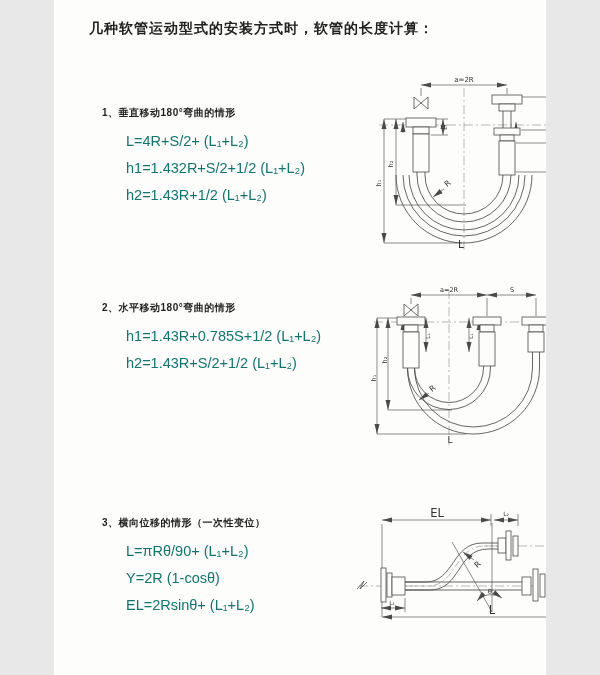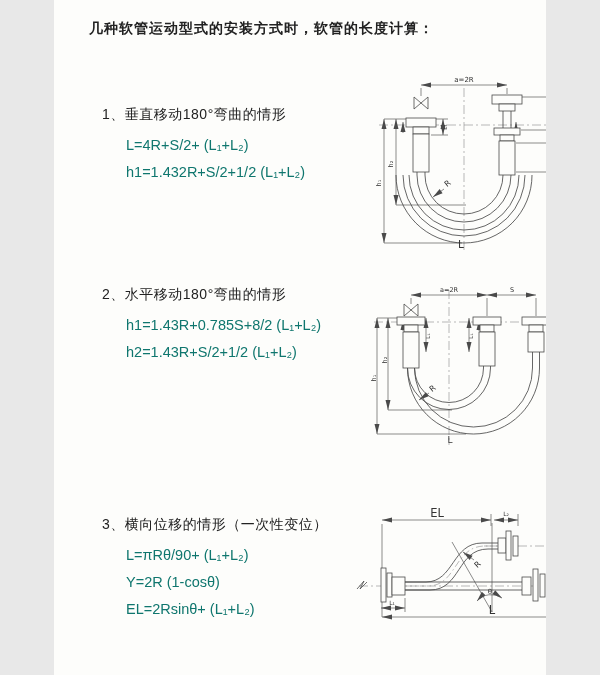--- a/index.html
+++ b/index.html
@@ -1,21 +1,21 @@
 <!DOCTYPE html>
 <html><head>
 <meta charset="utf-8">
 <style>
   html,body{margin:0;padding:0;background:#e8e8e8;}
   .page{position:relative;width:492px;height:675px;background:#fdfdfb;
         font-family:"Liberation Sans",sans-serif;color:#1a1a1a;overflow:hidden;margin:0 auto;}
   .title{position:absolute;left:35px;top:20px;font-size:14px;font-weight:bold;
          letter-spacing:1px;color:#222;}
   .sec{position:absolute;left:48px;}
-  .sec-h{font-size:14px;font-weight:normal;letter-spacing:.5px;color:#222;}
+  .sec-h{font-size:10px;font-weight:bold;letter-spacing:.5px;color:#222;}
   .formulas{margin:8px 0 0 24px;font-size:14.5px;line-height:27px;color:#0f766e;}
   .formula{white-space:nowrap;}
   .diag{position:absolute;}
   .diag text{font-family:"DejaVu Sans",sans-serif;fill:#333;}
   .dln{stroke:#5a5a5a;stroke-width:.7;fill:none;}
   .cln{stroke:#8a8a8a;stroke-width:.6;fill:none;stroke-dasharray:9 3 2 3;}
   .pip{stroke:#4a4a4a;stroke-width:.8;fill:#fdfdfb;}
   .hos{stroke:#4a4a4a;stroke-width:.85;fill:none;}
 </style>
 </head>
@@ -23,27 +23,28 @@
 
 <div class="page">
 
   <div class="title">几种软管运动型式的安装方式时，软管的长度计算：</div>
 
   <section class="sec" style="top:106px">
     <div class="sec-h">1、垂直移动180°弯曲的情形</div>
     <div class="formulas">
       <div class="formula">L=4R+S/2+ (L₁+L₂)</div>
       <div class="formula">h1=1.432R+S/2+1/2 (L₁+L₂)</div>
+      <div class="formula">h2=1.43R+1/2 (L₁+L₂)</div>
     </div>
   </section>
 
-  <section class="sec" style="top:286px">
+  <section class="sec" style="top:301px">
     <div class="sec-h">2、水平移动180°弯曲的情形</div>
     <div class="formulas">
-      <div class="formula">h1=1.43R+0.785S+8/2 (L₁+L₂)</div>
+      <div class="formula">h1=1.43R+0.785S+1/2 (L₁+L₂)</div>
       <div class="formula">h2=1.43R+S/2+1/2 (L₁+L₂)</div>
     </div>
   </section>
 
   <section class="sec" style="top:516px">
     <div class="sec-h">3、横向位移的情形（一次性变位）</div>
     <div class="formulas">
       <div class="formula">L=πRθ/90+ (L₁+L₂)</div>
       <div class="formula">Y=2R (1-cosθ)</div>
       <div class="formula">EL=2Rsinθ+ (L₁+L₂)</div>

